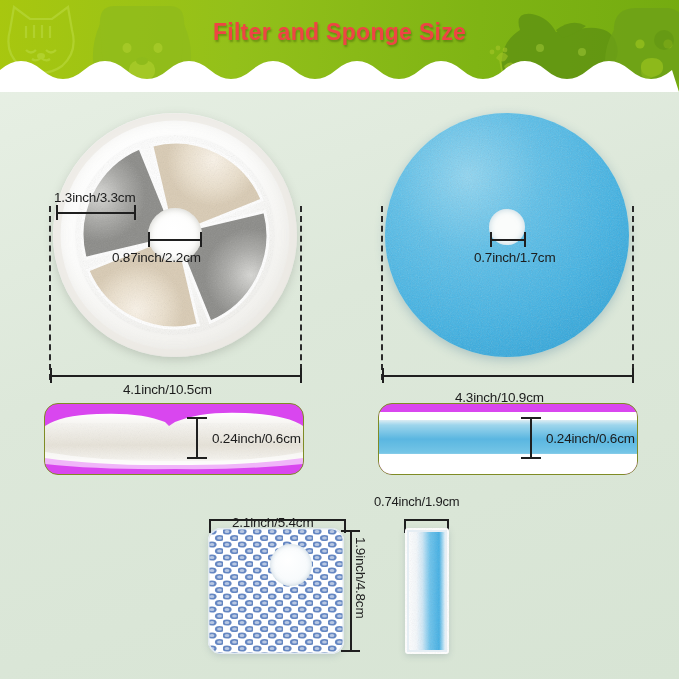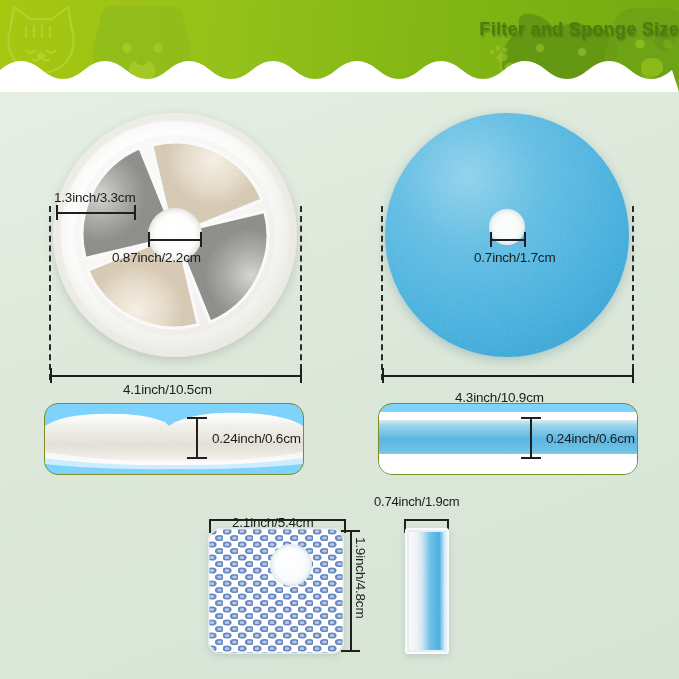--- a/index.html
+++ b/index.html
@@ -10,22 +10,22 @@
     position:relative;
   }
   #stage{position:absolute;inset:0;}
 
   
   .header{position:absolute;left:0;top:0;width:679px;height:92px;overflow:hidden;}
   .header-bg{position:absolute;inset:0;
     background:linear-gradient(95deg,#a8c70f 0%,#93c01a 35%,#7fb414 70%,#74ab10 100%);}
   .hdr-svg{position:absolute;inset:0;}
   .title{
-    position:absolute;left:0;top:19px;width:679px;text-align:right;
-    font-size:18px;font-weight:bold;color:#4d7c0f;letter-spacing:.3px;
+    position:absolute;left:0;top:19px;width:679px;text-align:center;
+    font-size:23px;font-weight:bold;color:#ef4444;letter-spacing:.3px;
     text-shadow:1px 2px 2px rgba(60,85,10,.45);
     font-family:"Liberation Sans","DejaVu Sans",sans-serif;
   }
 
   
   .dim{
     position:absolute;color:#1c1c1c;font-size:13.5px;font-weight:500;
     white-space:nowrap;letter-spacing:-.2px;
   }
   .dim.sm{font-size:13px;}
@@ -58,21 +58,21 @@
   }
   .sponge-noise{position:absolute;inset:0;border-radius:50%;opacity:.55;}
   .sponge-hole{
     position:absolute;border-radius:50%;background:#fafcfb;
     box-shadow:inset 0 0 6px rgba(140,180,200,.55);
   }
 
   
   .panel{
     position:absolute;border:1.6px solid #7f8c25;border-radius:14px;
-    background:#7dd3fc;overflow:hidden;
+    background:#d946ef;overflow:hidden;
   }
 
   
   .sqpad{
     position:absolute;border-radius:13px;overflow:hidden;
     background:#f4f8fb;
     box-shadow:0 2px 7px rgba(120,140,150,.28);
   }
   .sqpad-hole{
     position:absolute;border-radius:50%;

